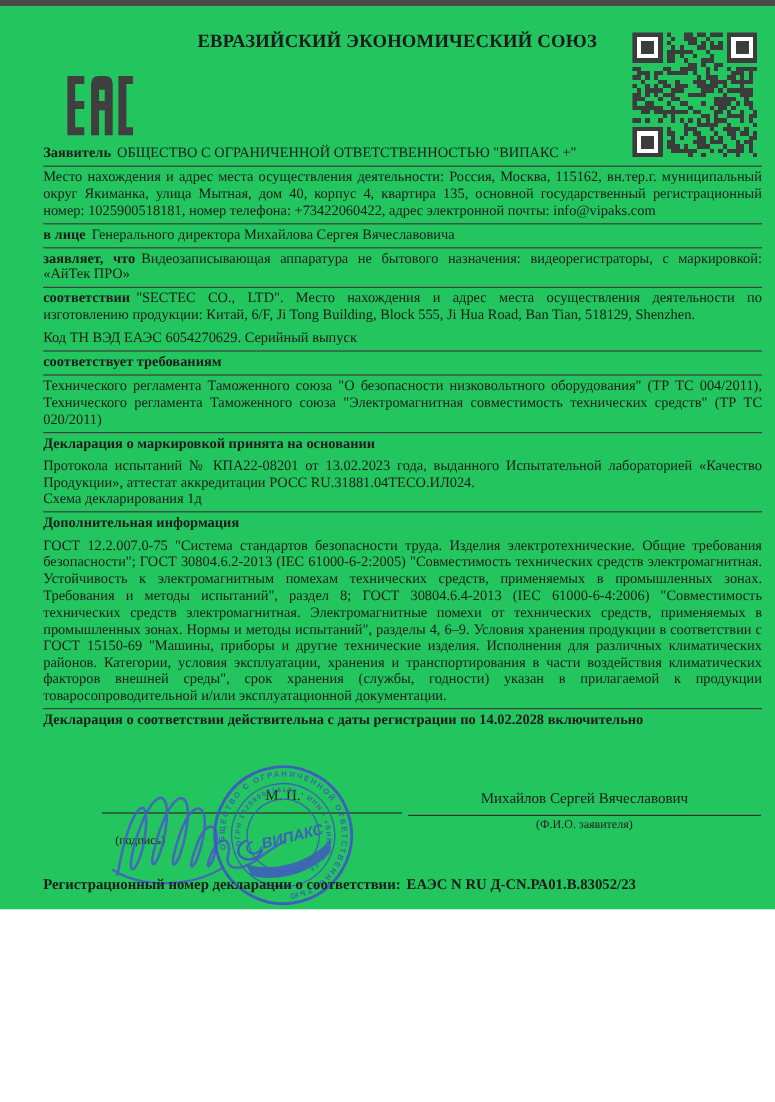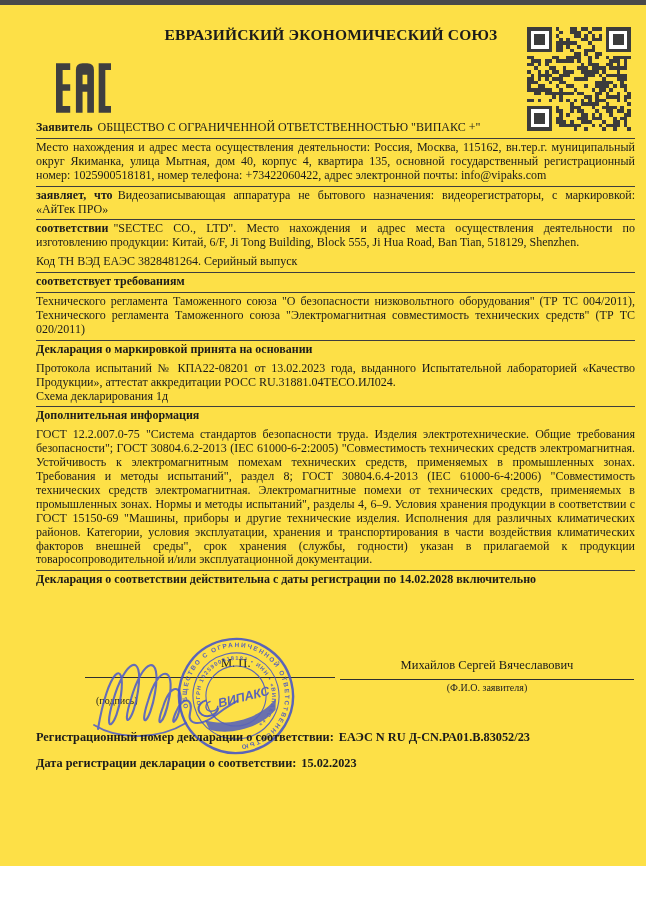--- a/index.html
+++ b/index.html
@@ -1,16 +1,16 @@
 <!DOCTYPE html>
 <html lang="ru"><head>
 <meta charset="utf-8">
 <style>
   html,body{margin:0;padding:0;background:#ffffff;}
-  .page{position:relative;width:646px;height:866px;background:#fde047;overflow:hidden;
+  .page{position:relative;width:646px;height:758px;background:#22c55e;overflow:hidden;
         font-family:"Liberation Serif","DejaVu Serif",serif;color:#1b1b1b;}
   .scan-bar{position:absolute;left:0;width:646px;background:#4a4a4a;}
   .bar-top{top:0;height:5px;}
   .bar-bottom{top:912px;height:6px;}
 
   .title-wrap{position:absolute;top:26px;left:35px;width:592px;text-align:center;line-height:18px;}
   .title-line{font-weight:bold;font-size:15.5px;letter-spacing:.2px;}
   .title-line2{font-weight:bold;font-size:15px;letter-spacing:.2px;}
 
   .eac{position:absolute;left:56px;top:62px;}
@@ -390,27 +390,30 @@
         <rect x="1" y="23" width="5" height="5" fill="#ffffff"></rect>
         <rect x="2" y="24" width="3" height="3" fill="#3c3c3c"></rect>
       </svg>
   </div>
 
   <main class="doc-body">
     <div class="sec rule">
       <span class="b">Заявитель</span><span>ОБЩЕСТВО С ОГРАНИЧЕННОЙ ОТВЕТСТВЕННОСТЬЮ "ВИПАКС +"</span>
     </div>
     <div class="sec rule j">Место нахождения и адрес места осуществления деятельности: Россия, Москва, 115162, вн.тер.г. муниципальный округ Якиманка, улица Мытная, дом 40, корпус 4, квартира 135, основной государственный регистрационный номер: 1025900518181, номер телефона: +73422060422, адрес электронной почты: info@vipaks.com</div>
+    <div class="sec rule">
+      <span class="b">в лице</span><span>Генерального директора Михайлова Сергея Вячеславовича</span>
+    </div>
     <div class="sec rule j">
       <span class="b">заявляет, что</span><span>Видеозаписывающая аппаратура не бытового назначения: видеорегистраторы, с маркировкой: «АйТек ПРО»</span>
     </div>
     <div class="sec j">
       <span class="b">соответствии</span><span>"SECTEC CO., LTD". Место нахождения и адрес места осуществления деятельности по изготовлению продукции: Китай, 6/F, Ji Tong Building, Block 555, Ji Hua Road, Ban Tian, 518129, Shenzhen.</span>
     </div>
-    <div class="sec rule">Код ТН ВЭД ЕАЭС 3828481264. Серийный выпуск</div>
+    <div class="sec rule">Код ТН ВЭД ЕАЭС 6054270629. Серийный выпуск</div>
     <div class="sec rule bold-line">соответствует требованиям</div>
     <div class="sec rule j">Технического регламента Таможенного союза "О безопасности низковольтного оборудования" (ТР ТС 004/2011), Технического регламента Таможенного союза "Электромагнитная совместимость технических средств" (ТР ТС 020/2011)</div>
     <div class="sec bold-line">Декларация о маркировкой принята на основании</div>
     <div class="sec j" style="padding-bottom:0;">Протокола испытаний № КПА22-08201 от 13.02.2023 года, выданного Испытательной лабораторией «Качество Продукции», аттестат аккредитации РОСС RU.31881.04ТЕСО.ИЛ024.</div>
     <div class="sec rule" style="padding-top:0;">Схема декларирования 1д</div>
     <div class="sec bold-line">Дополнительная информация</div>
     <div class="sec rule j">ГОСТ 12.2.007.0-75 "Система стандартов безопасности труда. Изделия электротехнические. Общие требования безопасности"; ГОСТ 30804.6.2-2013 (IEC 61000-6-2:2005)  "Совместимость технических средств электромагнитная. Устойчивость к электромагнитным помехам технических средств, применяемых в промышленных зонах. Требования и методы испытаний", раздел 8; ГОСТ 30804.6.4-2013 (IEC 61000-6-4:2006) "Совместимость технических средств электромагнитная. Электромагнитные помехи от технических средств, применяемых в промышленных зонах. Нормы и методы испытаний", разделы 4, 6–9. Условия хранения продукции в соответствии с ГОСТ 15150-69 "Машины, приборы и другие технические изделия. Исполнения для различных климатических районов. Категории, условия эксплуатации, хранения и транспортирования в части воздействия климатических факторов внешней среды", срок хранения (службы, годности) указан в прилагаемой к продукции товаросопроводительной и/или эксплуатационной документации.</div>
     <div class="sec bold-line">Декларация о соответствии действительна с даты регистрации по 14.02.2028 включительно</div>
   </main>
 

